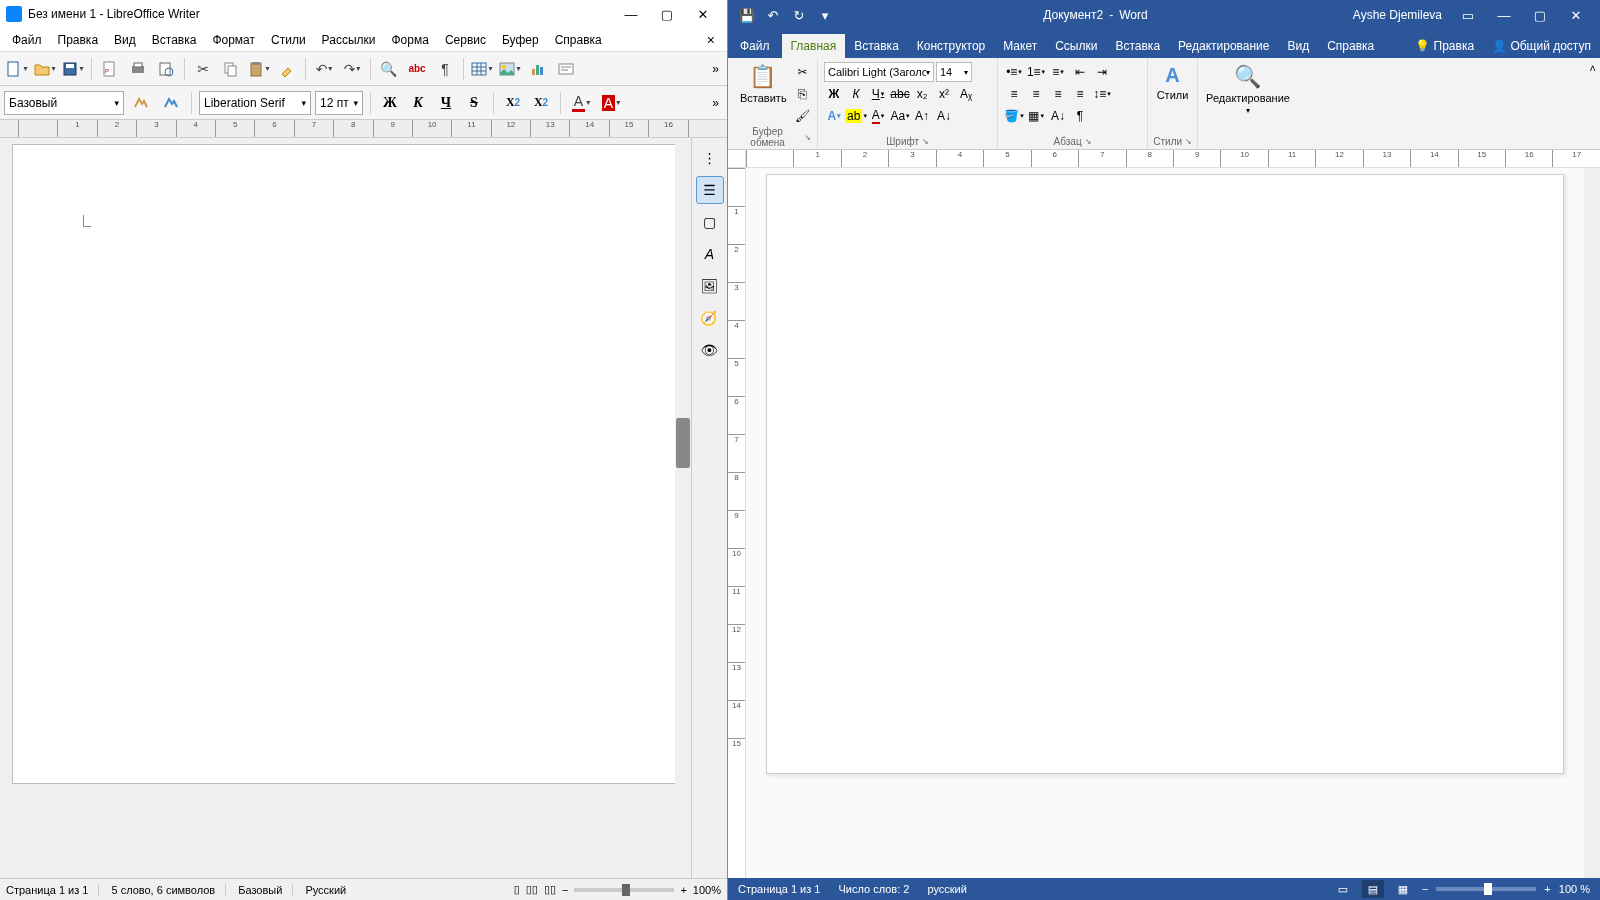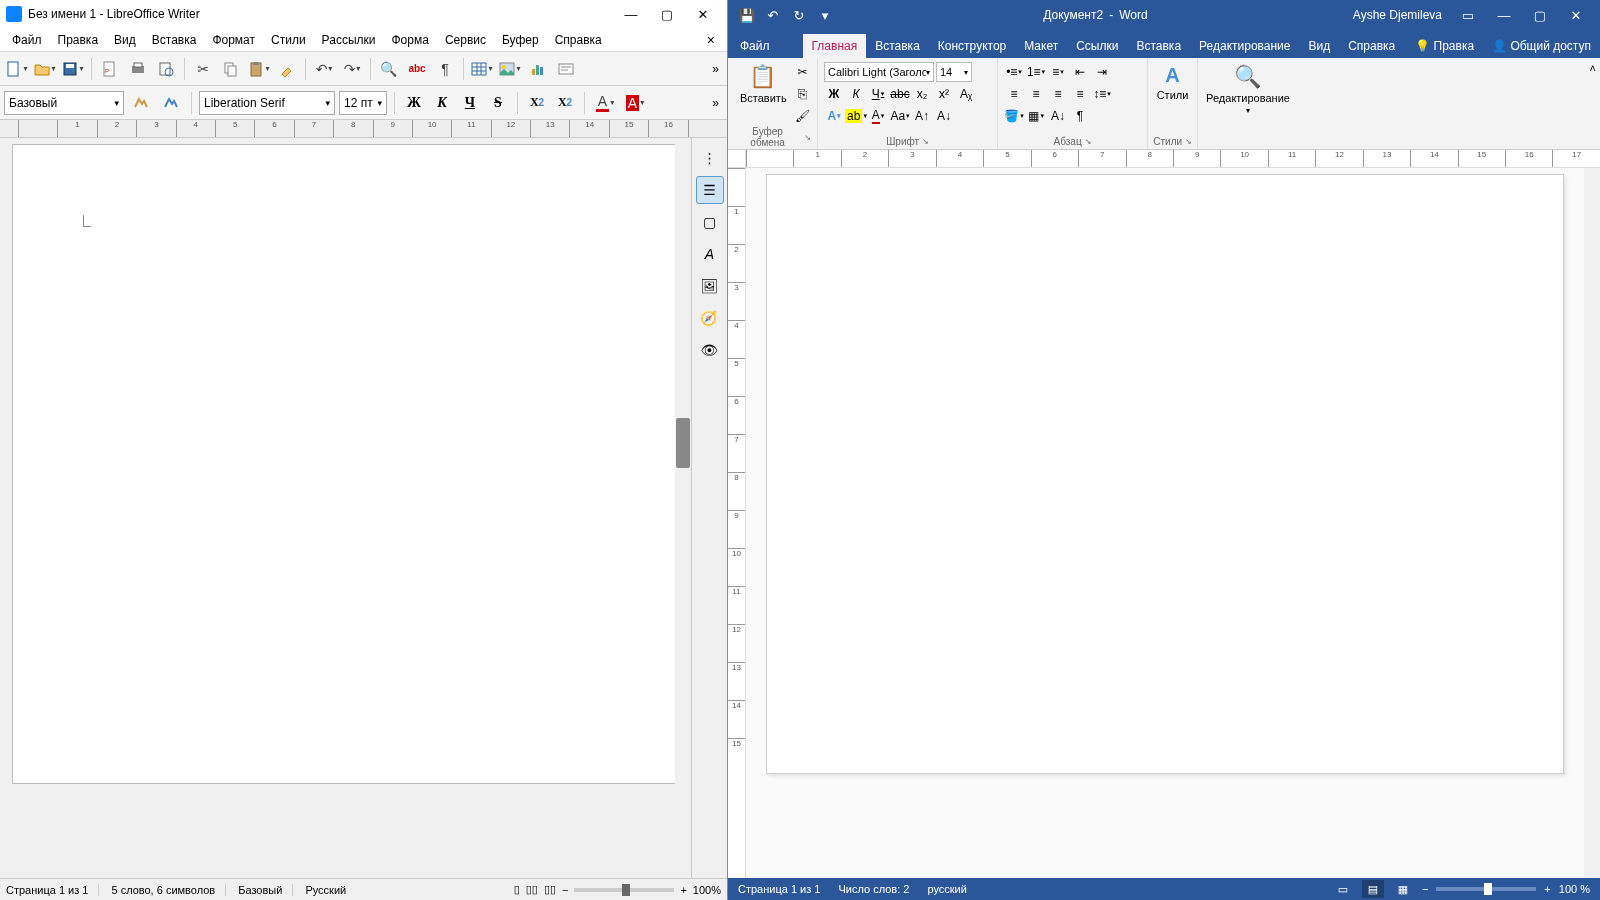--- a/index.html
+++ b/index.html
@@ -15,21 +15,21 @@
 .lo-menu span { padding: 2px 6px; cursor: pointer; }
 .lo-menu .close-doc { margin-left: auto; font-size: 14px; cursor: pointer; }
 .lo-tb { height: 34px; background: #f5f5f5; display: flex; align-items: center; padding: 0 4px; gap: 2px; border-bottom: 1px solid #ccc; }
 .tbbtn { width: 26px; height: 26px; display: flex; align-items: center; justify-content: center; cursor: pointer; border-radius: 2px; font-size: 14px; color: #444; }
 .tbbtn.drop::after { content: "▾"; font-size: 8px; margin-left: 1px; }
 .sep { width: 1px; height: 22px; background: #ccc; margin: 0 3px; }
 .chev { margin-left: auto; font-size: 12px; cursor: pointer; padding: 0 4px; }
 .lo-tb2 { height: 34px; background: #f5f5f5; display: flex; align-items: center; padding: 0 4px; gap: 4px; border-bottom: 1px solid #ccc; }
 .combo { height: 24px; border: 1px solid #aaa; background: #fff; font-size: 12px; padding: 0 4px; display: flex; align-items: center; }
 .combo.style { width: 120px; }
-.combo.font { width: 136px; }
+.combo.font { width: 112px; }
 .combo.size { width: 48px; }
 .combo .arr { margin-left: auto; font-size: 9px; }
 .fmtbtn { width: 24px; height: 24px; display: flex; align-items: center; justify-content: center; font-size: 14px; font-weight: bold; cursor: pointer; font-family: "Times New Roman", serif; }
 .lo-ruler { height: 18px; background: #eee; border-bottom: 1px solid #ccc; position: relative; font-size: 8px; color: #444; }
 .lo-content { flex: 1; display: flex; background: #f8f8f8; position: relative; }
 .lo-page-scroll { flex: 1; overflow: hidden; background: #f0f0f0; padding: 0; position: relative; }
 .lo-page { background: #fff; margin: 6px 12px; height: 640px; border: 1px solid #bbb; position: relative; }
 .cursor-mark { position: absolute; top: 70px; left: 70px; width: 8px; height: 12px; border-left: 1px solid #888; border-bottom: 1px solid #888; }
 .lo-sidebar { width: 36px; background: #f0f0f0; border-left: 1px solid #ccc; display: flex; flex-direction: column; align-items: center; padding-top: 6px; gap: 4px; }
 .sb-btn { width: 28px; height: 28px; display: flex; align-items: center; justify-content: center; border-radius: 3px; cursor: pointer; font-size: 14px; }
@@ -43,21 +43,21 @@
 .zoom-slider .knob { width: 8px; height: 12px; background: #666; position: absolute; top: -4px; left: 48px; }
 
 .wd { width: 872px; background: #fff; }
 .wd-quick { height: 30px; background: #2b579a; display: flex; align-items: center; padding: 0 6px; color: #fff; font-size: 12px; }
 .qbtn { width: 26px; height: 26px; display: flex; align-items: center; justify-content: center; cursor: pointer; color: #fff; font-size: 13px; }
 .wd-quick .title-area { flex: 1; text-align: center; display: flex; gap: 6px; justify-content: center; align-items: center; }
 .wd-quick .user { margin-right: 8px; }
 .wd-quick .winbtn { width: 36px; text-align: center; cursor: pointer; font-size: 13px; }
 .wd-tabs { height: 28px; background: #2b579a; display: flex; align-items: flex-end; color: #fff; font-size: 12px; }
 .wd-tab { padding: 5px 9px; cursor: pointer; white-space: nowrap; }
-.wd-tab.active { background: #f3f3f3; color: #be185d; margin-left: 21px; }
+.wd-tab.active { background: #f3f3f3; color: #4d7c0f; }
 .wd-tab.file { padding: 5px 12px; }
 .wd-tabs .right-tools { margin-left: auto; display: flex; align-items: center; }
 .wd-ribbon { height: 92px; background: #f3f3f3; border-bottom: 1px solid #ccc; display: flex; font-size: 11px; }
 .rgroup { border-right: 1px solid #ddd; padding: 2px 6px 0 6px; display: flex; flex-direction: column; position: relative; }
 .rgroup .glabel { text-align: center; font-size: 10px; color: #666; margin-top: auto; padding-bottom: 2px; display:flex; align-items:center; justify-content:center; gap:3px;}
 .rgroup .glabel .dlg { font-size: 8px; cursor: pointer; }
 .rbig { display: flex; flex-direction: column; align-items: center; cursor: pointer; padding: 4px 6px; gap: 2px; }
 .rbig .bigico { font-size: 22px; }
 .rrows { display: flex; flex-direction: column; gap: 2px; padding-top: 2px; }
 .rrow { display: flex; gap: 2px; align-items: center; }

